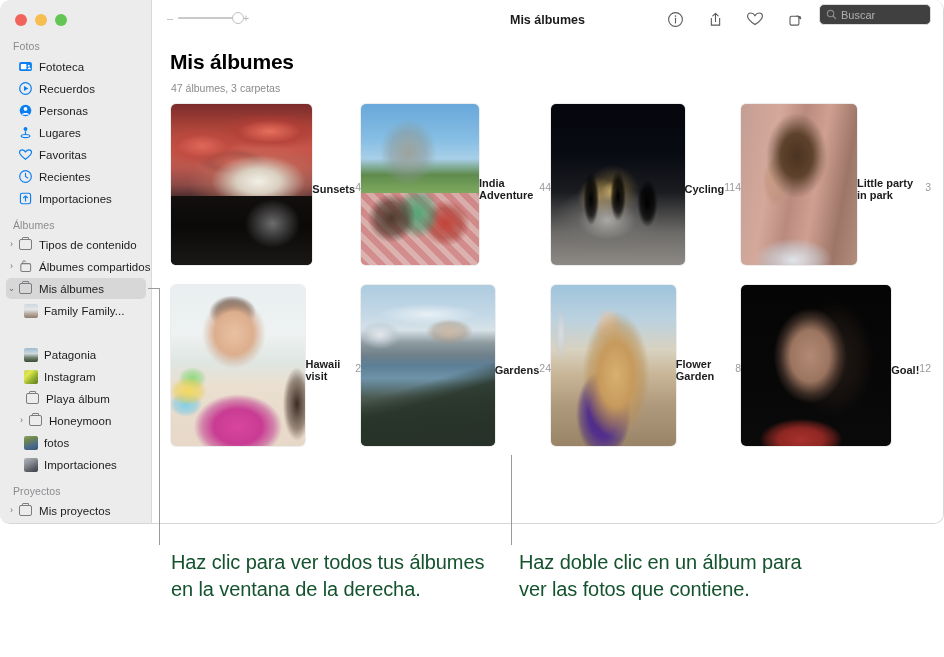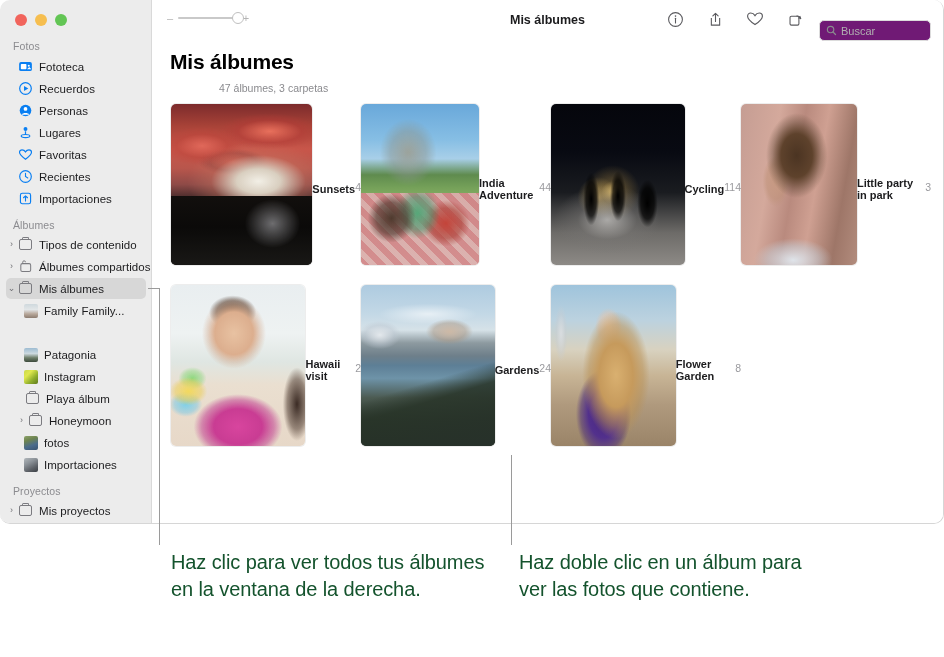--- a/index.html
+++ b/index.html
@@ -78,36 +78,36 @@
     border-radius:50%;background:#fff;border:1.5px solid #c0c0c0;
     box-sizing:border-box;
   }
   .wtitle{
     position:absolute;left:0;right:0;top:13px;text-align:center;
     font-size:12.5px;font-weight:700;color:#1c1c1e;
   }
   .tb-icons{position:absolute;right:138px;top:9px;display:flex;gap:20px;align-items:center;}
   .tb-ic{width:20px;height:20px;display:flex;align-items:center;justify-content:center;cursor:default;}
   .search{
-    position:absolute;right:12px;top:20px;width:112px;height:21px;
-    border:1px solid #dcdcdc;border-radius:5px;background:#701a75;
+    position:absolute;right:12px;top:4px;width:112px;height:21px;
+    border:1px solid #dcdcdc;border-radius:5px;background:#404040;
     display:flex;align-items:center;box-sizing:border-box;
   }
   .search .sic{margin:0 4px 0 6px;display:flex;}
   .search .ph{font-size:11px;color:#b0b0b0;}
 
   
   .content{position:absolute;left:152px;top:42px;right:0;bottom:0;background:#fff;}
   .page-title{
     position:absolute;left:18px;top:8px;
     font-size:21px;font-weight:700;color:#000;letter-spacing:-0.2px;
   }
   .page-sub{
     position:absolute;left:19px;top:40px;
-    font-size:10.5px;color:#8a8a8e;margin-left:48px;
+    font-size:10.5px;color:#8a8a8e;
   }
 
   .grid{position:absolute;left:19px;top:62px;width:760px;}
   .row{display:flex;}
   .cell{width:190px;display:flex;align-items:center;}
   .thumb{
     width:162px;height:161px;border-radius:5px;overflow:hidden;
     box-shadow:0 0 0 1px rgba(0,0,0,0.07);
     position:relative;
   }
@@ -508,20 +508,27 @@
             <div class="alb-name">Gardens</div>
             <div class="alb-count">24</div>
           </div>
           <div class="cell">
             <div class="thumb">
                 <div class="ph-flower"></div>
               </div>
             <div class="alb-name">Flower Garden</div>
             <div class="alb-count">8</div>
           </div>
+          <div class="cell">
+            <div class="thumb">
+                <div class="ph-goal"></div>
+              </div>
+            <div class="alb-name">Goal!</div>
+            <div class="alb-count">12</div>
+          </div>
         </div>
       </div>
     </div>
   </div>
 
   <div class="lead" style="left:148px;top:288px;width:12px;height:1px;"></div>
   <div class="lead" style="left:159px;top:288px;width:1px;height:257px;"></div>
   <div class="lead" style="left:511px;top:455px;width:1px;height:90px;"></div>
 
   <div class="callout" style="left:171px;top:549px;width:320px;">Haz clic para ver todos tus álbumes en la ventana de la derecha.</div>

